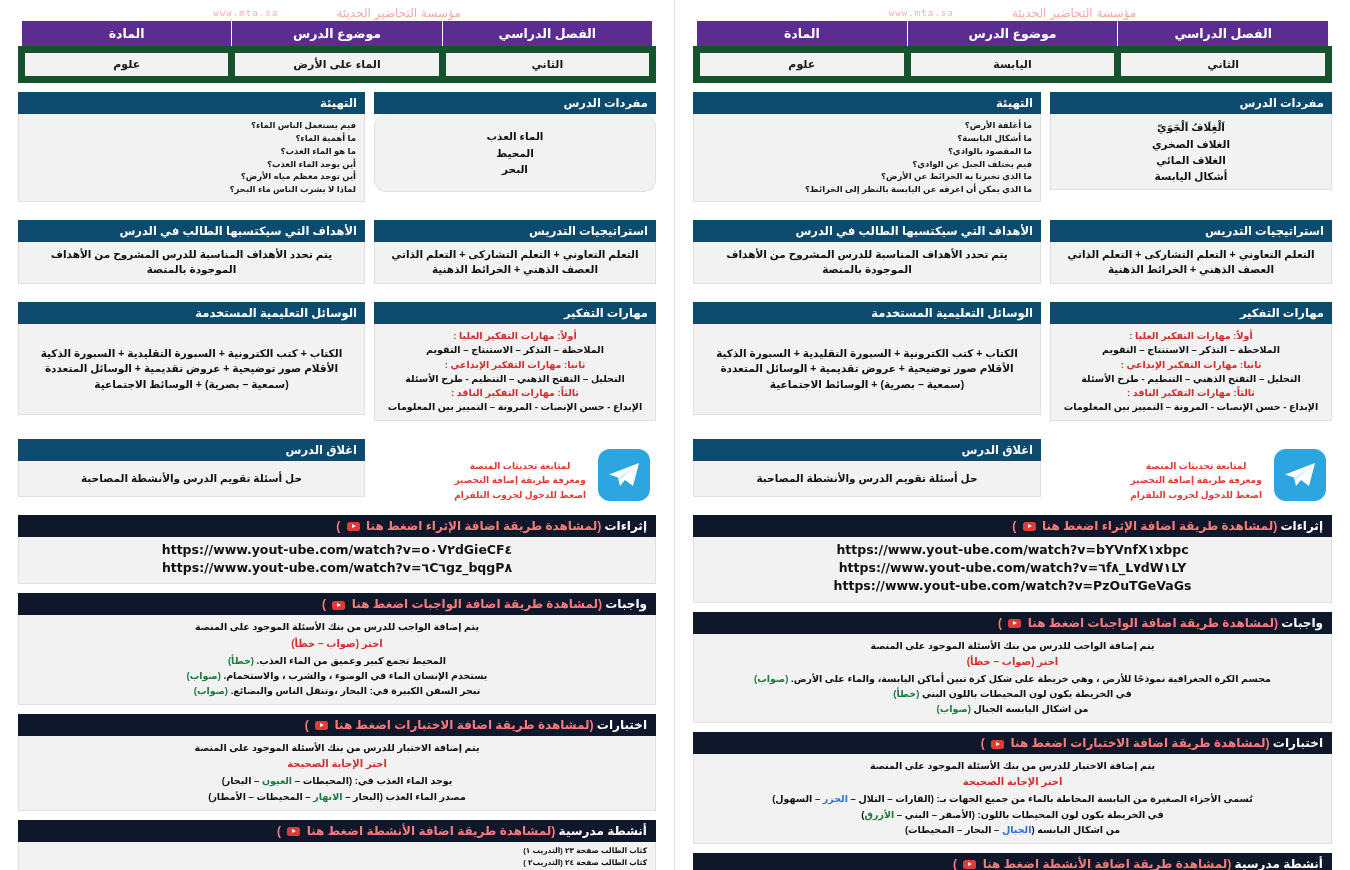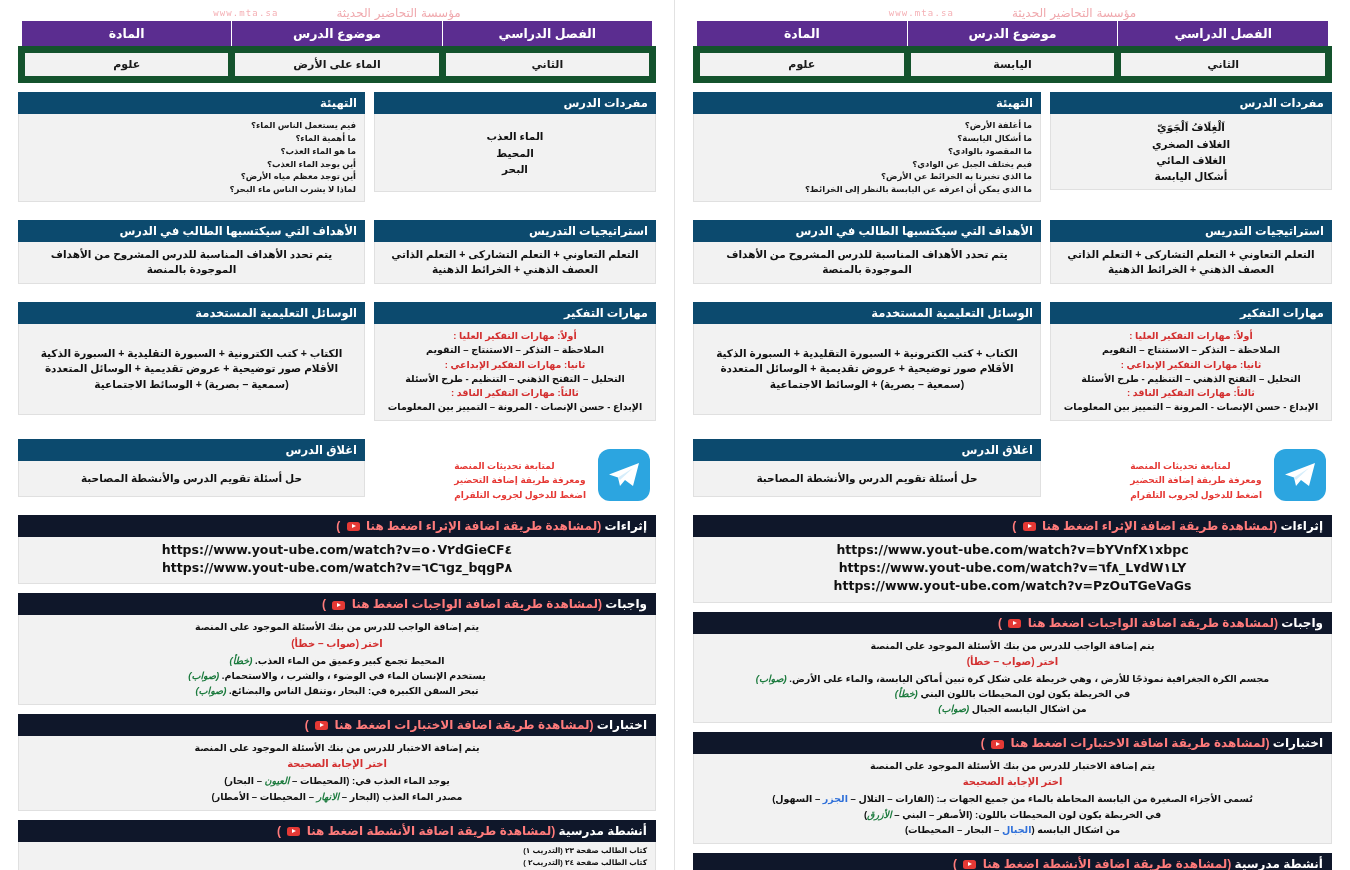--- a/index.html
+++ b/index.html
@@ -97,21 +97,21 @@
   
   .tg-block{
     display:flex;align-items:center;justify-content:flex-start;
     gap:12px;padding:8px 6px 2px 6px;
   }
   .tg-icon{
     width:52px;height:52px;border-radius:12px;background:#2CA5E0;
     flex:0 0 52px;position:relative;
   }
   .tg-icon svg{position:absolute;left:8px;top:12px;}
-  .tg-text{color:#e53935;font-size:9px;font-weight:bold;line-height:1.65;text-align:left;margin-top:12px;}
+  .tg-text{color:#e53935;font-size:9px;font-weight:bold;line-height:1.65;text-align:center;margin-top:12px;}
 
   
   .banner-head{
     background:#0f172a;color:#ffffff;
     font-size:12px;font-weight:bold;
     padding:4px 9px;text-align:right;
   }
   .banner-head .sub{color:#ff7b7b;}
   .yt{
     display:inline-block;width:13px;height:9px;border-radius:2.5px;
@@ -127,21 +127,21 @@
     padding:4px 10px 6px 10px;
     font-size:9.5px;line-height:1.55;text-align:center;color:#111;
   }
   .url-list{
     font-family:"DejaVu Sans",sans-serif;
     font-size:12.5px;font-weight:bold;direction:ltr;
     text-align:center;line-height:1.45;color:#111;
   }
   .q-head{color:#d32f2f;font-weight:bold;font-size:10px;line-height:1.8;}
   .q-line{font-weight:bold;font-size:9.5px;line-height:1.6;color:#111;}
-  .ans-green{color:#1b7a3d;font-style:italic;}
+  .ans-green{color:#1b7a3d;}
   .ans-blue{color:#2e6fd9;}
 
   
   .act-line{font-size:7.5px;font-weight:bold;line-height:1.6;text-align:right;color:#111;padding-right:6px;}
 </style>
 </head>
 <body>
 
 <div class="spread">
 
@@ -345,21 +345,21 @@
         <td>الماء على الأرض</td>
         <td>علوم</td>
       </tr>
     </tbody>
       </table>
 
     <div class="row2">
       <div class="col narrow">
         <div class="panel">
           <div class="panel-head">مفردات الدرس</div>
-          <div class="panel-body" style="padding-top:14px;padding-bottom:14px;">
+          <div class="panel-body" style="padding-top:14px;padding-bottom:14px;border-radius:13px;">
             <ul class="vlist">
               <li>الماء العذب</li>
               <li>المحيط</li>
               <li>البحر</li>
             </ul>
           </div>
         </div>
       </div>
       <div class="col wide">
         <div class="panel">

